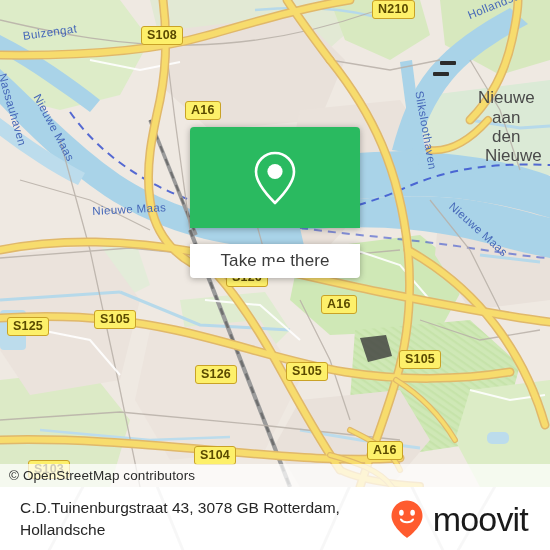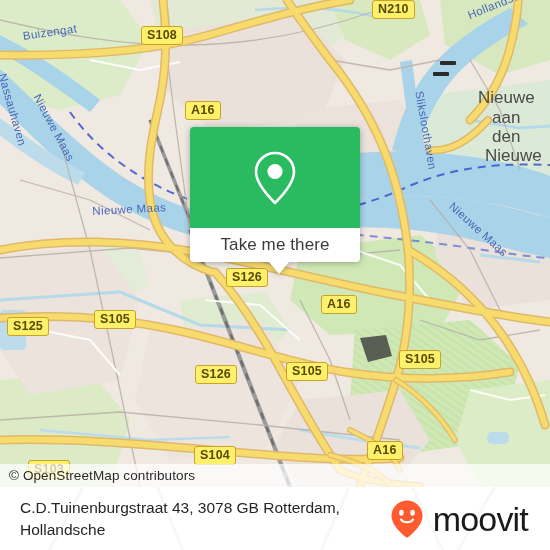--- a/index.html
+++ b/index.html
@@ -53,21 +53,21 @@
   #popup .card-top{
     height:101px;
     background:#2aba60;
     border-radius:4px 4px 0 0;
     display:flex;align-items:center;justify-content:center;
   }
   #popup .card-foot{
     height:34px;
     background:#ffffff;
     border-radius:0 0 4px 4px;
-    display:flex;align-items:center;justify-content:center;
+    display:flex;align-items:center;justify-content:center;margin-top:16px;
   }
   #popup .card-foot .foot-label{
     font-size:17px;
     color:#3b3b3b;
     letter-spacing:0.1px;
     white-space:nowrap;
   }
   #popup .tail{
     position:absolute;
     left:79px;top:135px;

